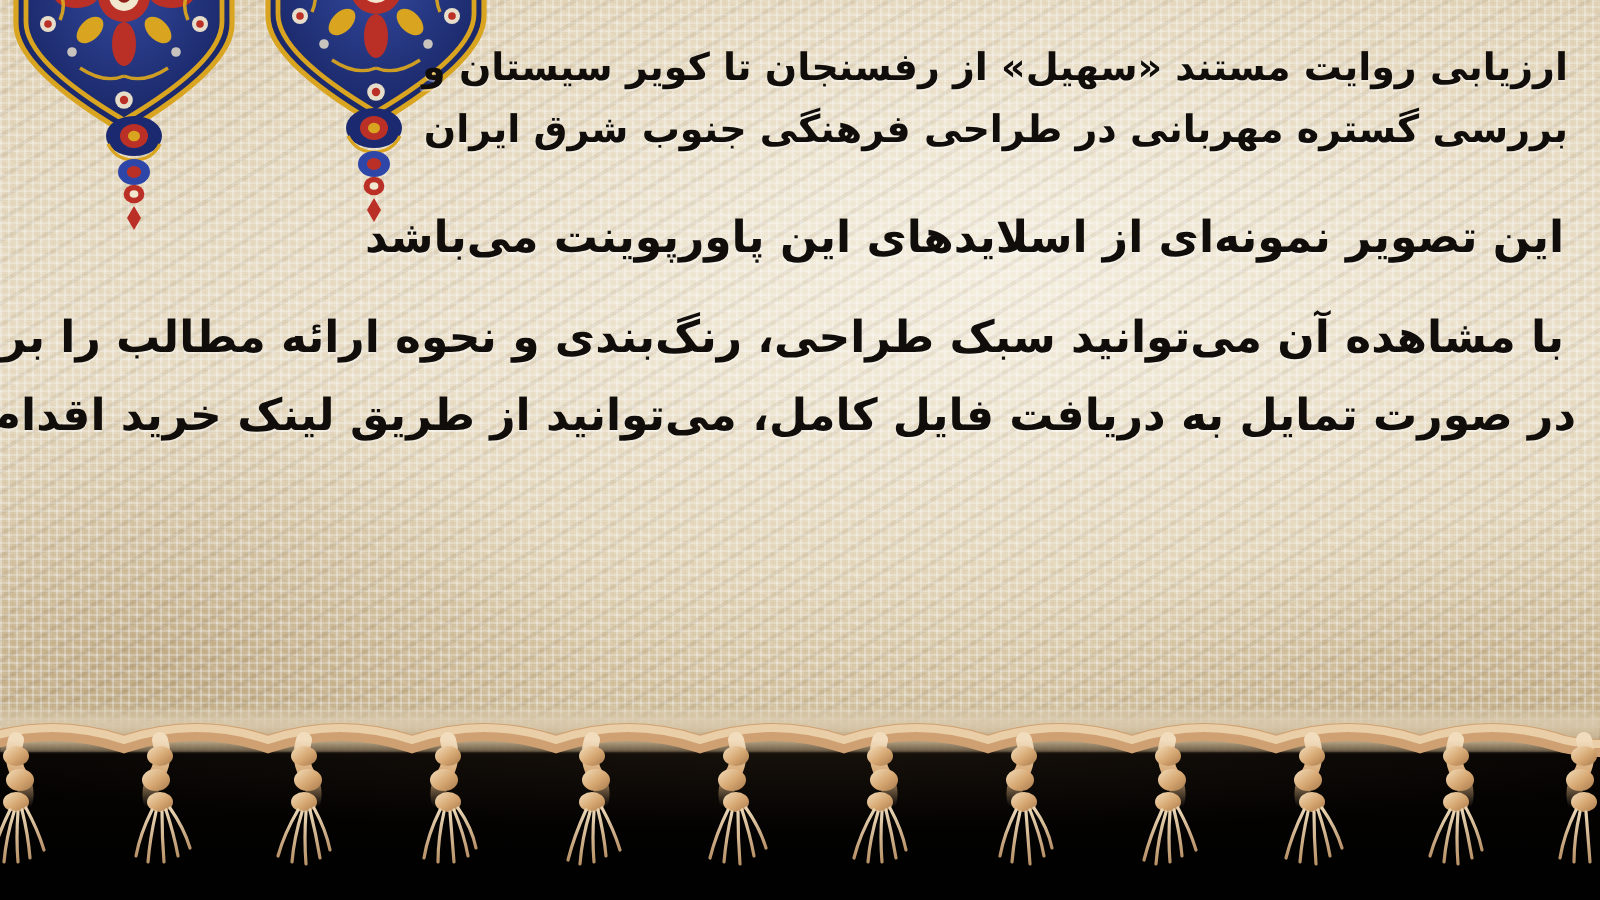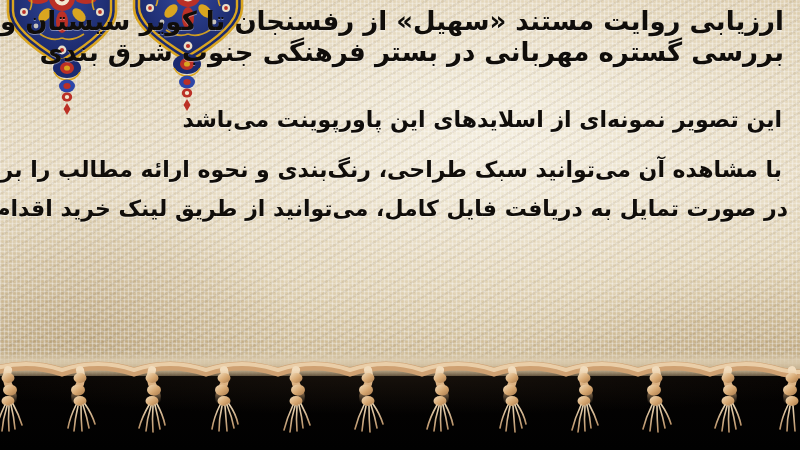--- a/index.html
+++ b/index.html
@@ -77,21 +77,21 @@
   }
   .tline {
     position: absolute;
     right: 14px;
     color: #100d0a;
     font-weight: bold;
     white-space: nowrap;
     letter-spacing: 0px;
     text-shadow: 0 1px 0 rgba(255,255,255,0.40);
   }
-  .title-line { font-size: 26px; }
+  .title-line { font-size: 19px; margin-top: 17px; }
   .body-line  { font-size: 22px; }
 
   #title-1 { top: 6px;   right: 16px; }
   #title-2 { top: 37px;  right: 16px; }
   #body-1  { top: 107px; right: 18px; }
   #body-2  { top: 157px; right: 18px; margin-left: 23px; }
   #body-3  { top: 196px; right: 12px; }
 
   
   #black-band {
@@ -275,21 +275,21 @@
       <ellipse cx="23" cy="30" rx="8" ry="6.5" fill="#2d46a8"></ellipse>
       <ellipse cx="23" cy="30" rx="3.6" ry="3" fill="#bb3026"></ellipse>
       <ellipse cx="23" cy="41" rx="5.2" ry="4.6" fill="#bb3026"></ellipse>
       <ellipse cx="23" cy="41" rx="2.2" ry="1.9" fill="#f2e8cf"></ellipse>
       <path d="M23 47 L26.5 53 L23 59 L19.5 53 Z" fill="#bb3026"></path>
     </g>
   </svg>
 
   <div id="text-layer">
     <div class="tline title-line" id="title-1">ارزیابی روایت مستند «سهیل» از رفسنجان تا کویر سیستان و</div>
-    <div class="tline title-line" id="title-2">بررسی گستره مهربانی در بستر فرهنگی جنوب شرق بندی</div>
+    <div class="tline title-line" id="title-2">بررسی گستره مهربانی در طراحی فرهنگی جنوب شرق ایران</div>
 
     <div class="tline body-line" id="body-1">این تصویر نمونه‌ای از اسلایدهای این پاورپوینت می‌باشد</div>
     <div class="tline body-line" id="body-2">با مشاهده آن می‌توانید سبک طراحی، رنگ‌بندی و نحوه ارائه مطالب را بررسی نمایید</div>
     <div class="tline body-line" id="body-3">در صورت تمایل به دریافت فایل کامل، می‌توانید از طریق لینک خرید اقدام فرمایید</div>
   </div>
 
   <div id="black-band"></div>
   <div id="cloth-edge"></div>
 
   <svg id="fringe-layer" width="800" height="98" viewBox="0 0 800 98">

